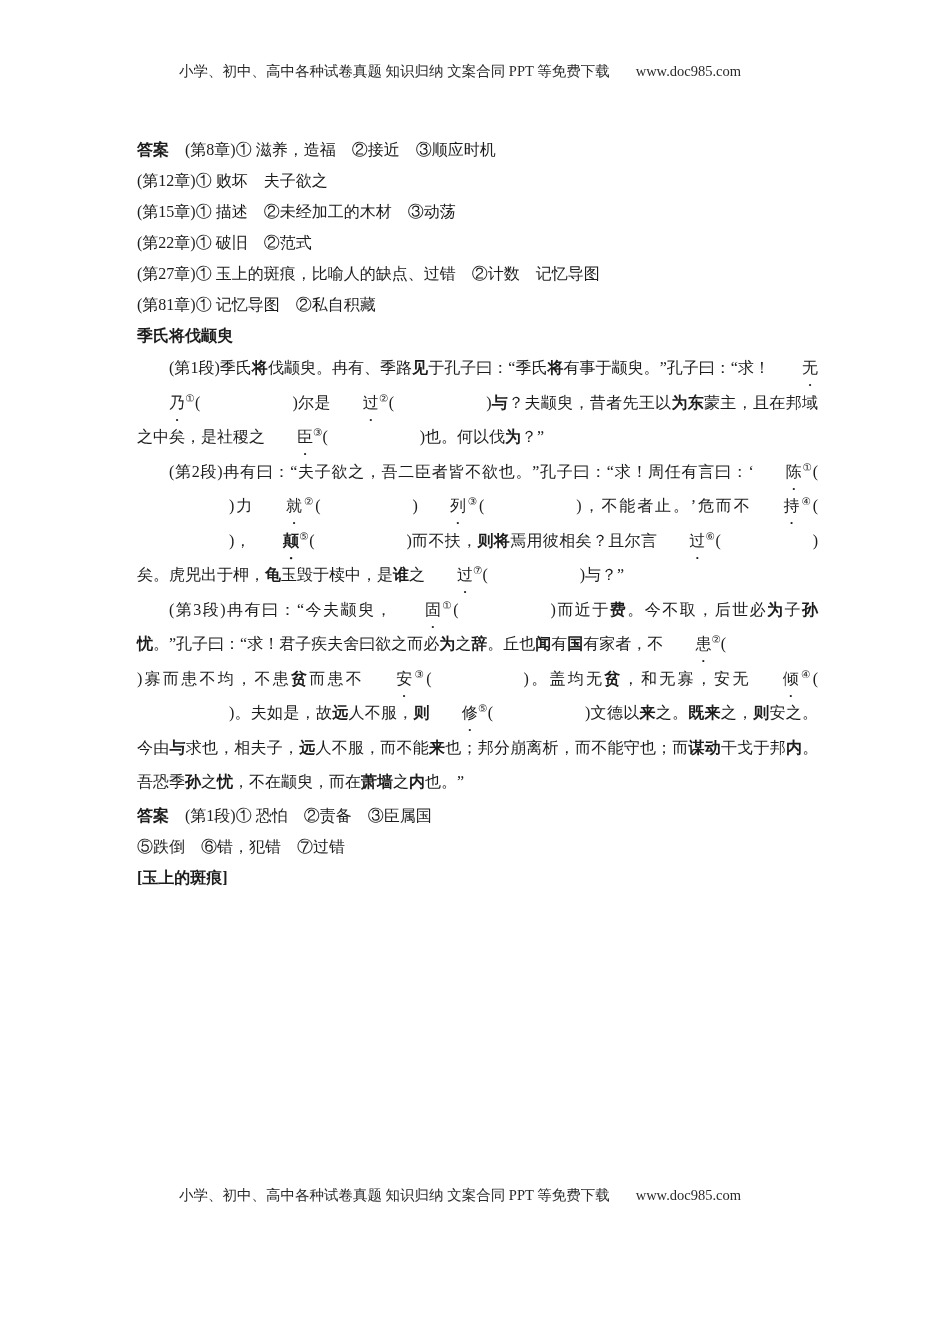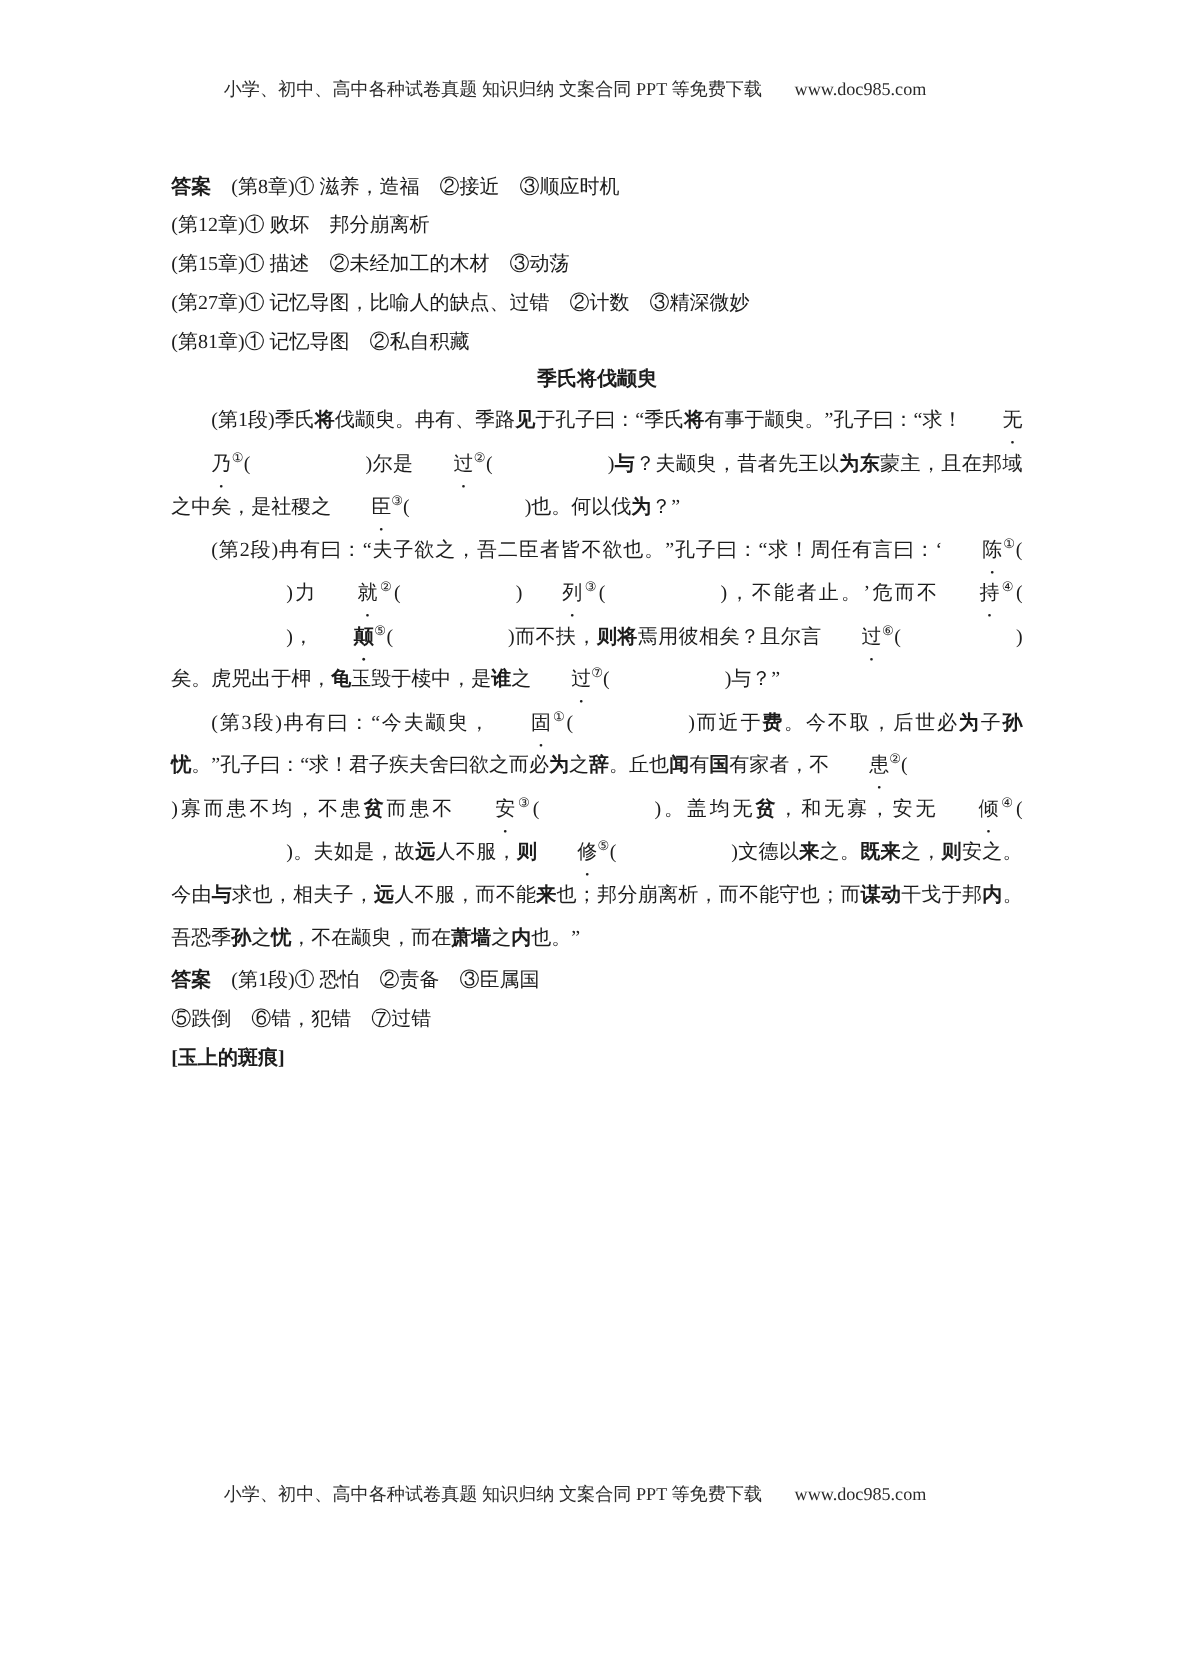--- a/index.html
+++ b/index.html
@@ -28,23 +28,21 @@
   .tline{
     font-size:16px;
     line-height:31px;
     text-align:justify;
   }
   .tline.para{
     line-height:34.5px;
     text-indent:2em;
   }
   .tline.title{
-    text-align:center;
     font-weight:bold;
-    font-family:Liberation Mono, monospace;
   }
   .b{font-weight:bold;}
   .sup{
     font-size:10.5px;
     vertical-align:super;
     line-height:0;
   }
   .dot-char{position:relative;display:inline-block;}
   .dot-char::after{
     content:"\2022";
@@ -61,23 +59,24 @@
 </style>
 </head>
 <body>
 
 <div class="page-header">
   <span>小学、初中、高中各种试卷真题 知识归纳 文案合同 PPT 等免费下载</span><span class="hdr-url">www.doc985.com</span>
 </div>
 
 <div class="content">
     <div class="tline line"><span class="b">答案</span><span>　(第8章)① 滋养，造福　②接近　③顺应时机</span></div>
-    <div class="tline line"><span>(第12章)① 败坏　邦分崩离析</span></div>
+    <div class="tline line"><span>(第12章)① 败坏　夫子欲之</span></div>
     <div class="tline line"><span>(第15章)① 描述　②未经加工的木材　③动荡</span></div>
-    <div class="tline line"><span>(第27章)① 记忆导图，比喻人的缺点、过错　②计数　③精深微妙</span></div>
+    <div class="tline line"><span>(第22章)① 破旧　②范式</span></div>
+    <div class="tline line"><span>(第27章)① 玉上的斑痕，比喻人的缺点、过错　②计数　记忆导图</span></div>
     <div class="tline line"><span>(第81章)① 记忆导图　②私自积藏</span></div>
     <div class="tline title"><span class="b">季氏将伐颛臾</span></div>
     <div class="tline para"><span>(第1段)季氏</span><span class="b">将</span><span>伐颛臾。冉有、季路</span><span class="b">见</span><span>于孔子曰：“季氏</span><span class="b">将</span><span>有事于颛臾。”孔子曰：“求！</span><span class="dot-char">无</span><span class="dot-char">乃</span><span class="sup">①</span><span>(</span><span class="blank"></span><span>)尔是</span><span class="dot-char">过</span><span class="sup">②</span><span>(</span><span class="blank"></span><span>)</span><span class="b">与</span><span>？夫颛臾，昔者先王以</span><span class="b">为东</span><span>蒙主，且在邦域之中矣，是社稷之</span><span class="dot-char">臣</span><span class="sup">③</span><span>(</span><span class="blank"></span><span>)也。何以伐</span><span class="b">为</span><span>？”</span></div>
     <div class="tline para"><span>(第2段)冉有曰：“夫子欲之，吾二臣者皆不欲也。”孔子曰：“求！周任有言曰：‘</span><span class="dot-char">陈</span><span class="sup">①</span><span>(</span><span class="blank"></span><span>)力</span><span class="dot-char">就</span><span class="sup">②</span><span>(</span><span class="blank"></span><span>)</span><span class="dot-char">列</span><span class="sup">③</span><span>(</span><span class="blank"></span><span>)，不能者止。’危而不</span><span class="dot-char">持</span><span class="sup">④</span><span>(</span><span class="blank"></span><span>)，</span><span class="dot-char b">颠</span><span class="sup">⑤</span><span>(</span><span class="blank"></span><span>)而不扶，</span><span class="b">则将</span><span>焉用彼相矣？且尔言</span><span class="dot-char">过</span><span class="sup">⑥</span><span>(</span><span class="blank"></span><span>)矣。虎兕出于柙，</span><span class="b">龟</span><span>玉毁于椟中，是</span><span class="b">谁</span><span>之</span><span class="dot-char">过</span><span class="sup">⑦</span><span>(</span><span class="blank"></span><span>)与？”</span></div>
     <div class="tline para"><span>(第3段)冉有曰：“今夫颛臾，</span><span class="dot-char">固</span><span class="sup">①</span><span>(</span><span class="blank"></span><span>)而近于</span><span class="b">费</span><span>。今不取，后世必</span><span class="b">为</span><span>子</span><span class="b">孙</span><span class="b">忧</span><span>。”孔子曰：“求！君子疾夫舍曰欲之而必</span><span class="b">为</span><span>之</span><span class="b">辞</span><span>。丘也</span><span class="b">闻</span><span>有</span><span class="b">国</span><span>有家者，不</span><span class="dot-char">患</span><span class="sup">②</span><span>(</span><span class="blank"></span><span>)寡而患不均，不患</span><span class="b">贫</span><span>而患不</span><span class="dot-char">安</span><span class="sup">③</span><span>(</span><span class="blank"></span><span>)。盖均无</span><span class="b">贫</span><span>，和无寡，安无</span><span class="dot-char">倾</span><span class="sup">④</span><span>(</span><span class="blank"></span><span>)。夫如是，故</span><span class="b">远</span><span>人不服，</span><span class="b">则</span><span class="dot-char">修</span><span class="sup">⑤</span><span>(</span><span class="blank"></span><span>)文德以</span><span class="b">来</span><span>之。</span><span class="b">既来</span><span>之，</span><span class="b">则</span><span>安之。今由</span><span class="b">与</span><span>求也，相夫子，</span><span class="b">远</span><span>人不服，而不能</span><span class="b">来</span><span>也；邦分崩离析，而不能守也；而</span><span class="b">谋动</span><span>干戈于邦</span><span class="b">内</span><span>。吾恐季</span><span class="b">孙</span><span>之</span><span class="b">忧</span><span>，不在颛臾，而在</span><span class="b">萧墙</span><span>之</span><span class="b">内</span><span>也。”</span></div>
     <div class="tline line"><span class="b">答案</span><span>　(第1段)① 恐怕　②责备　③臣属国</span></div>
     <div class="tline line"><span>⑤跌倒　⑥错，犯错　⑦过错</span></div>
     <div class="tline line"><span class="b">[玉上的斑痕]</span></div>
   </div>
 

